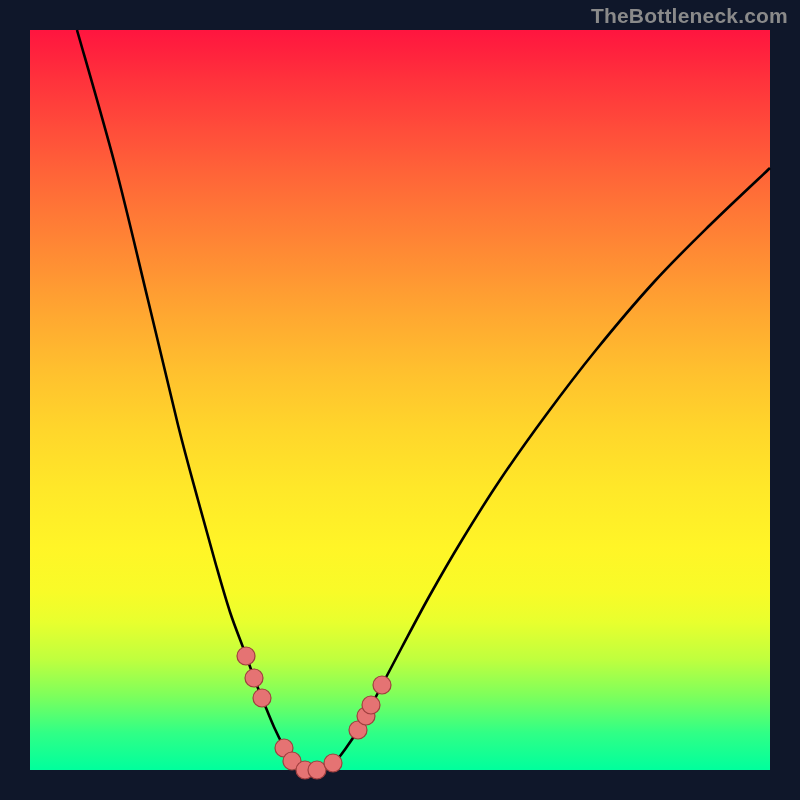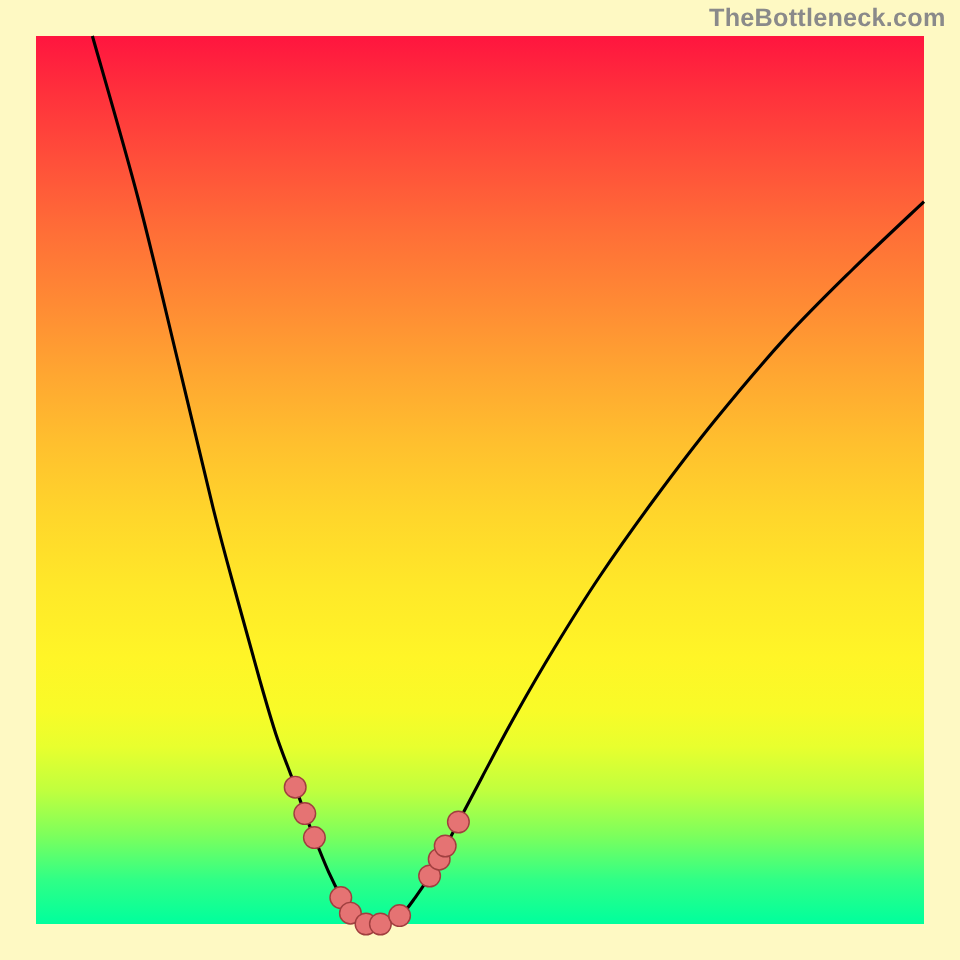--- a/index.html
+++ b/index.html
@@ -9,21 +9,21 @@
     height: 800px;
     background: #000000;
     overflow: hidden;
   }
   .frame {
     position: absolute;
     left: 0;
     top: 0;
     width: 800px;
     height: 800px;
-    background: #fef9c3;
+    background: #0f172a;
   }
   .plot {
     position: absolute;
     left: 30px;
     top: 30px;
     width: 740px;
     height: 740px;
     background: linear-gradient(
       to bottom,
       #ff153f 0%,

